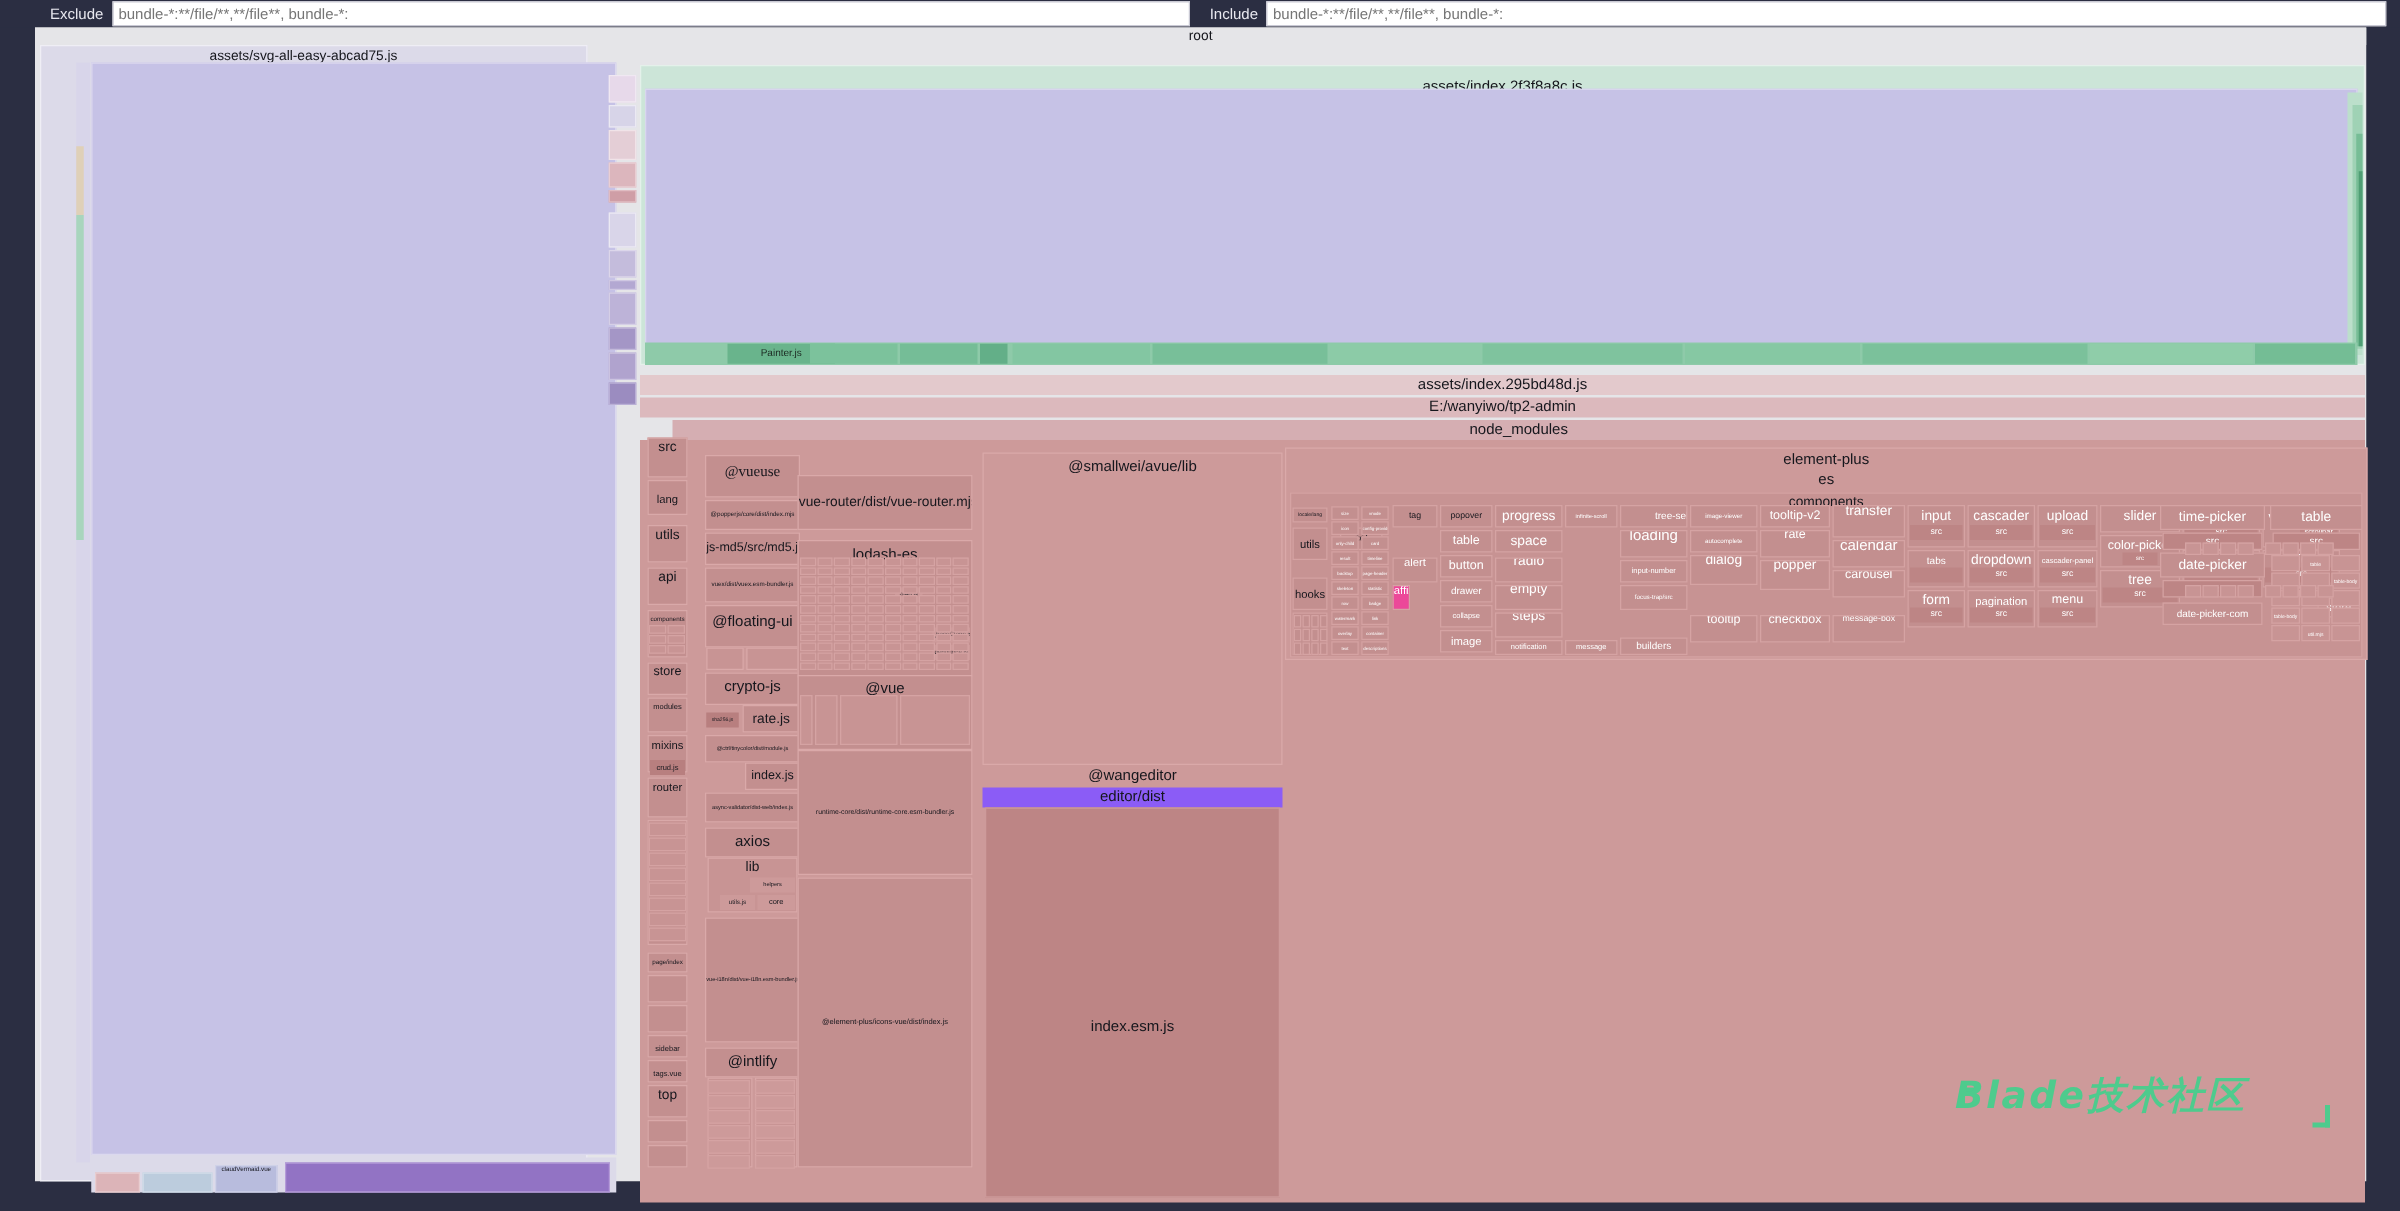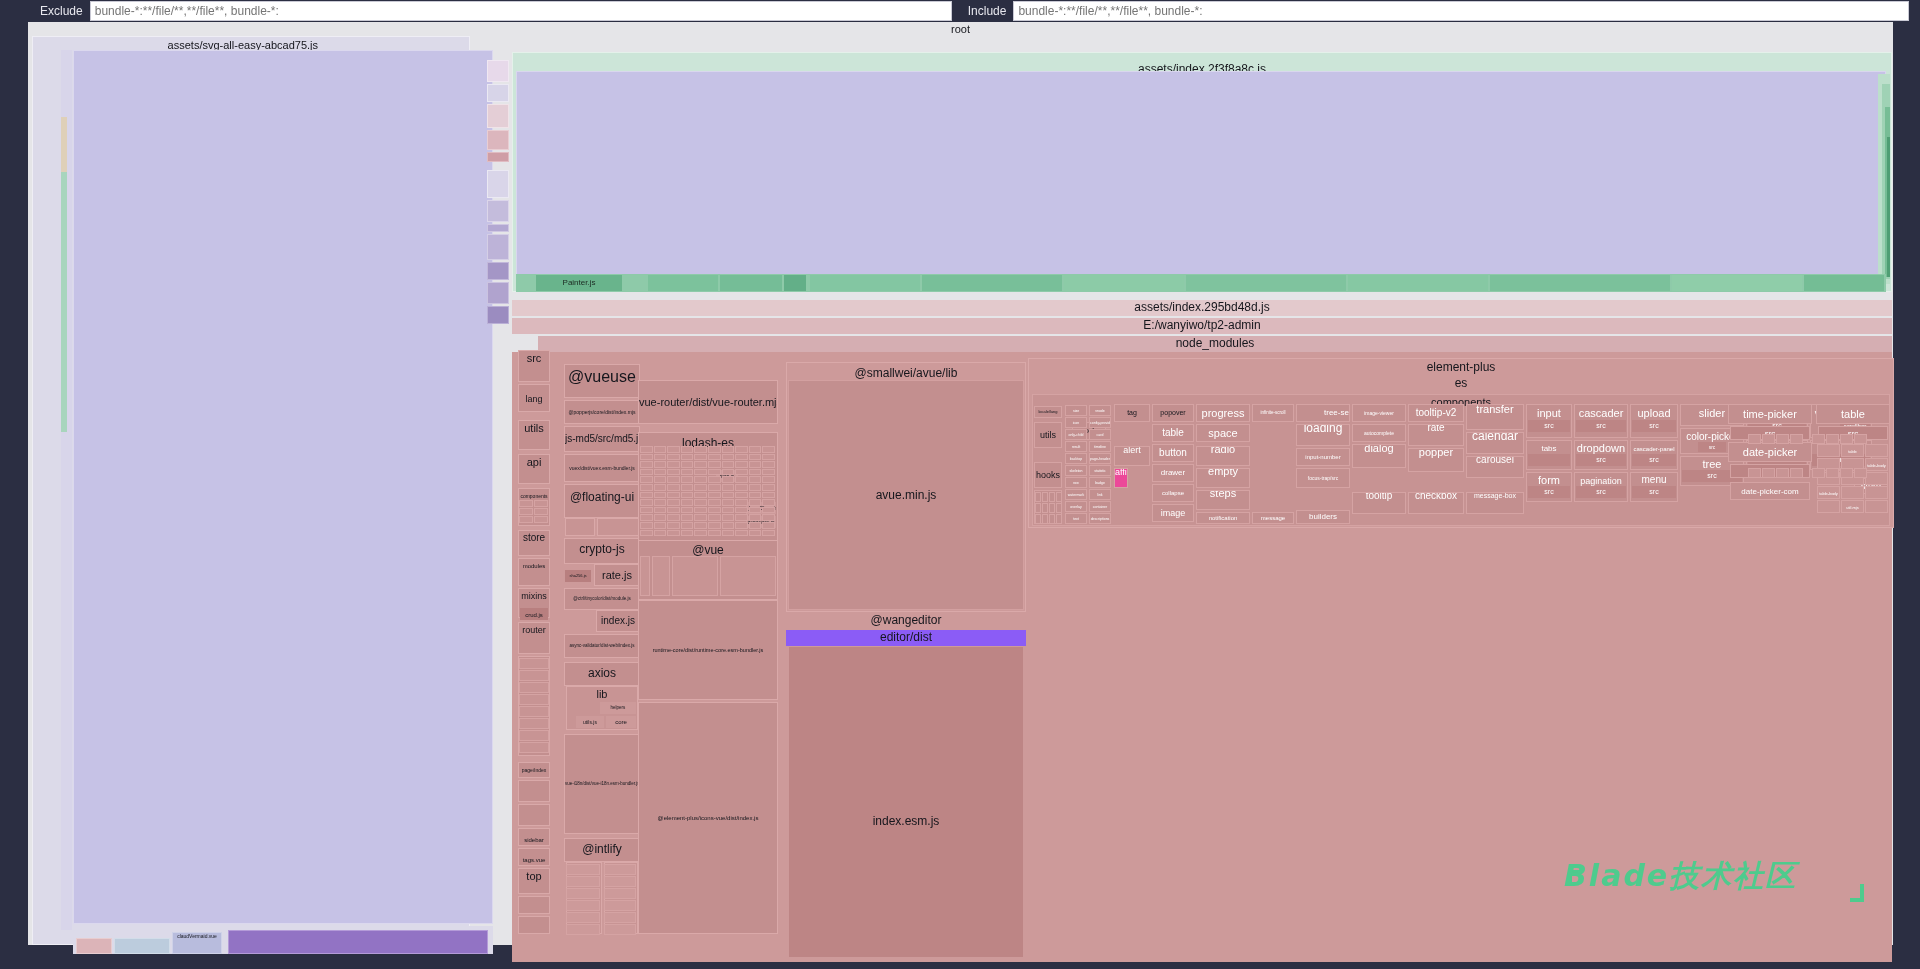--- a/index.html
+++ b/index.html
@@ -83,21 +83,21 @@
   </div>
 
   <div class="node" style="left:488px;top:49px;width:1370px;height:216px;background:#c6c2e6;border:1px solid #d9d6ee;"></div>
 
   <div class="node" style="left:1850px;top:52px;width:12px;height:210px;background:#bcdfcb;"></div>
   <div class="node" style="left:1854px;top:62px;width:8px;height:195px;background:#9fd2b5;"></div>
   <div class="node" style="left:1857px;top:85px;width:5px;height:170px;background:#77bd96;"></div>
   <div class="node" style="left:1859px;top:115px;width:3px;height:140px;background:#4f9e74;"></div>
 
   <div class="node" style="left:488px;top:252px;width:1370px;height:18px;background:#8ecaa9;"></div>
-  <div class="node ctr" style="left:508px;top:253px;width:86px;height:16px;background:#69b48c;">
+  <div class="node ctr" style="left:554px;top:253px;width:86px;height:16px;background:#69b48c;">
     <span class="lbl tiny" style="font-size:8px;color:#1c2a22;">Painter.js</span>
   </div>
   <div class="node" style="left:620px;top:253px;width:70px;height:16px;background:#7cc29c;"></div>
   <div class="node" style="left:692px;top:253px;width:62px;height:16px;background:#75bd97;"></div>
   <div class="node" style="left:756px;top:253px;width:22px;height:16px;background:#63af88;"></div>
   <div class="node" style="left:782px;top:253px;width:110px;height:16px;background:#83c6a2;"></div>
   <div class="node" style="left:894px;top:253px;width:140px;height:16px;background:#78bf99;"></div>
   <div class="node" style="left:1036px;top:253px;width:120px;height:16px;background:#8ccba7;"></div>
   <div class="node" style="left:1158px;top:253px;width:160px;height:16px;background:#7fc39e;"></div>
   <div class="node" style="left:1320px;top:253px;width:140px;height:16px;background:#86c8a3;"></div>
@@ -162,21 +162,21 @@
     </div>
   <div class="node" style="left:490px;top:846px;width:32px;height:26px;background:#c38f8f;border:1px solid #d9a9a9;">
     <span class="lbl" style="font-size:11px;">top</span>
     </div>
   <div class="node" style="left:490px;top:874px;width:32px;height:18px;background:#c38f8f;border:1px solid #d9a9a9;"></div>
   <div class="node" style="left:490px;top:894px;width:32px;height:18px;background:#c38f8f;border:1px solid #d9a9a9;"></div>
 
   <div class="node" style="left:526px;top:330px;width:8px;height:608px;background:#cd9a9a;"></div>
 
   <div class="node" style="left:536px;top:342px;width:76px;height:34px;background:#c38f8f;border:1px solid #daa9a9;">
-    <span class="lbl mid" style="font-size:16px;top:6px;">@vueuse</span>
+    <span class="lbl mid" style="font-size:12px;top:6px;font-family:Liberation Serif, serif;">@vueuse</span>
     </div>
   <div class="node ctr" style="left:536px;top:378px;width:76px;height:24px;background:#c38f8f;border:1px solid #daa9a9;">
     <span class="lbl micro" style="font-size:5px;">@popperjs/core/dist/index.mjs</span>
     </div>
   <div class="node ctr" style="left:536px;top:404px;width:76px;height:26px;background:#c38f8f;border:1px solid #daa9a9;">
     <span class="lbl" style="font-size:10px;">js-md5/src/md5.js</span>
     </div>
   <div class="node ctr" style="left:536px;top:432px;width:76px;height:28px;background:#c38f8f;border:1px solid #daa9a9;">
     <span class="lbl micro" style="font-size:5px;">vuex/dist/vuex.esm-bundler.js</span>
     </div>
@@ -247,23 +247,20 @@
     </div>
   <div class="node ctr" style="left:610px;top:578px;width:140px;height:100px;background:#c38f8f;border:1px solid #daa9a9;">
     <span class="lbl micro" style="font-size:5.5px;">runtime-core/dist/runtime-core.esm-bundler.js</span>
     </div>
   <div class="node ctr" style="left:610px;top:680px;width:140px;height:232px;background:#c38f8f;border:1px solid #daa9a9;">
     <span class="lbl micro" style="font-size:6px;">@element-plus/icons-vue/dist/index.js</span>
     </div>
 
   <div class="node" style="left:758px;top:340px;width:240px;height:250px;background:#cd9a9a;border:1px solid #daa9a9;">
     <span class="lbl mid" style="font-size:12px;top:4px;">@smallwei/avue/lib</span>
-    </div>
-  <div class="node ctr" style="left:760px;top:358px;width:236px;height:230px;background:#c38f8f;border:1px solid #d3a0a0;">
-    <span class="lbl mid" style="font-size:12px;">avue.min.js</span>
     </div>
   <div class="node" style="left:758px;top:590px;width:240px;height:18px;background:#cd9a9a;">
     <span class="lbl mid" style="font-size:12px;top:2px;">@wangeditor</span>
     </div>
   <div class="node" style="left:758px;top:608px;width:240px;height:16px;background:#8b5cf6;">
     <span class="lbl mid" style="font-size:12px;top:1px;">editor/dist</span>
     </div>
   <div class="node ctr" style="left:760px;top:624px;width:236px;height:312px;background:#bd8585;border:1px solid #cd9a9a;">
     <span class="lbl mid" style="font-size:12px;margin-top:19px;">index.esm.js</span>
     </div>

